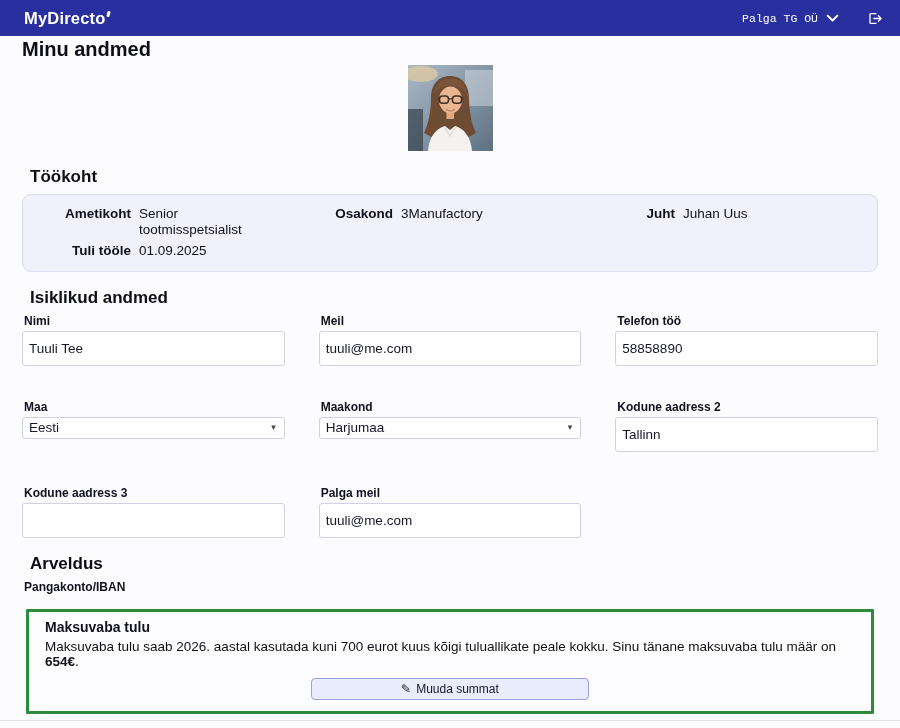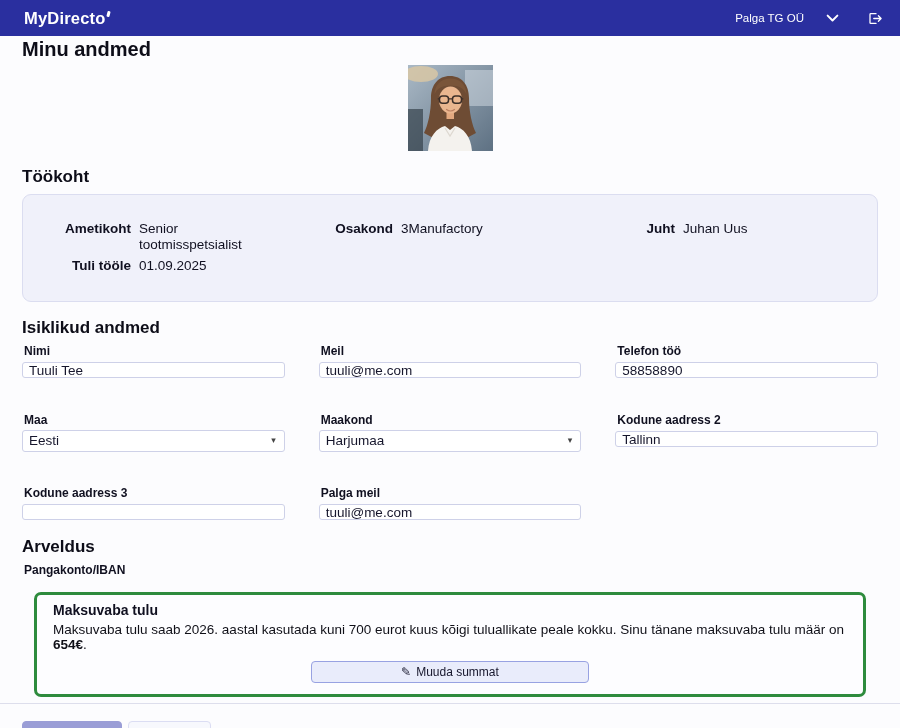--- a/index.html
+++ b/index.html
@@ -13,64 +13,64 @@
   
   .app-header {
     height:36px; background:#2a2f9f;
     display:flex; align-items:center; justify-content:space-between;
     padding:0 16px 0 24px;
     text-align:right;
   }
   .logo { color:#fff; font-weight:bold; font-size:16.5px; letter-spacing:.2px; display:flex; align-items:flex-start; }
   .logo-tick { display:inline-block; width:3px; height:6px; background:#fff; border-radius:1px; margin:2px 0 0 1px; transform:rotate(14deg); }
   .header-right { display:flex; align-items:center; gap:26px; }
-  .company-menu { display:flex; align-items:center; gap:22px; color:#fff; font-size:11.5px; cursor:pointer; }
+  .company-menu { display:flex; align-items:center; gap:8px; color:#fff; font-size:11.5px; cursor:pointer;font-family:Liberation Mono, monospace; }
   .icon-btn { background:none; border:none; cursor:pointer; display:flex; align-items:center; padding:2px; }
   
   main { padding:0 22px; }
   h1 { font-size:20px; font-weight:bold; color:#0d0d18; margin:2px 0 4px; }
-  h2 { font-size:17px; font-weight:bold; color:#0d0d18; margin:16px 0 6px; }
+  h2 { font-size:17px; font-weight:bold; color:#0d0d18; margin:16px 8px 6px; }
   .photo-wrap { display:flex; justify-content:center; margin:4px 0 2px; }
   .photo { width:85px; height:86px; display:block; }
   
   .workbox {
     background:#f0f1fa; border:1px solid #dbddf0; border-radius:9px;
-    padding:26px 12px; margin-top:7px;
+    padding:11px 12px; margin-top:7px;
     display:grid;
     grid-template-columns:96px 150px 96px 210px 56px 1fr;
     column-gap:8px; row-gap:5px;
     font-size:13.5px; line-height:1.2;
   }
   .wlabel { font-weight:bold; text-align:right; white-space:nowrap; }
   .wvalue {}
   .wrap-narrow { max-width:122px; }
   
   .grid {
     display:grid; grid-template-columns:repeat(3,1fr);
     column-gap:22px; row-gap:6px; margin-top:4px;gap:34px;
   }
   .field-label { font-size:12px; font-weight:bold; margin:0 0 3px 2px; display:block; }
   .tinput {
-    width:100%; height:16px; background:#fff;
+    width:100%; height:35px; background:#fff;
     border:1px solid #ced1e8; border-radius:3px;
     padding:0 6px; font-size:13.5px; color:#16162c;
     font-family:"Liberation Sans", sans-serif;
   }
   .tselect {
     width:100%; height:22px; background:#fff;
     border:1px solid #ced1e8; border-radius:3px;
     padding:0 8px 0 6px; font-size:13.5px; color:#16162c;
     display:flex; align-items:center; justify-content:space-between;
     cursor:pointer;
     text-align:right;
   }
   .select-arrow { font-size:9px; color:#444; line-height:1; }
   
   .taxbox {
-    margin:12px 12px 0; border:3px solid #2e8b3d; border-radius:7px;
+    margin:12px 4px 0; border:3px solid #2e8b3d; border-radius:1px;
     background:#fdfdff; padding:7px 16px 11px;
   }
   .taxbox h3 { font-size:14px; font-weight:bold; margin:0 0 4px; }
   .taxbox p { font-size:13.5px; margin:0 0 9px; color:#101018; }
   .edit-btn {
     display:flex; align-items:center; justify-content:center; gap:5px;
     width:278px; height:22px; margin:0 auto;
     background:#e9ecfb; border:1px solid #98a2e2; border-radius:4px;
     font-size:12px; color:#16162c; cursor:pointer;
     font-family:"Liberation Sans", sans-serif;

